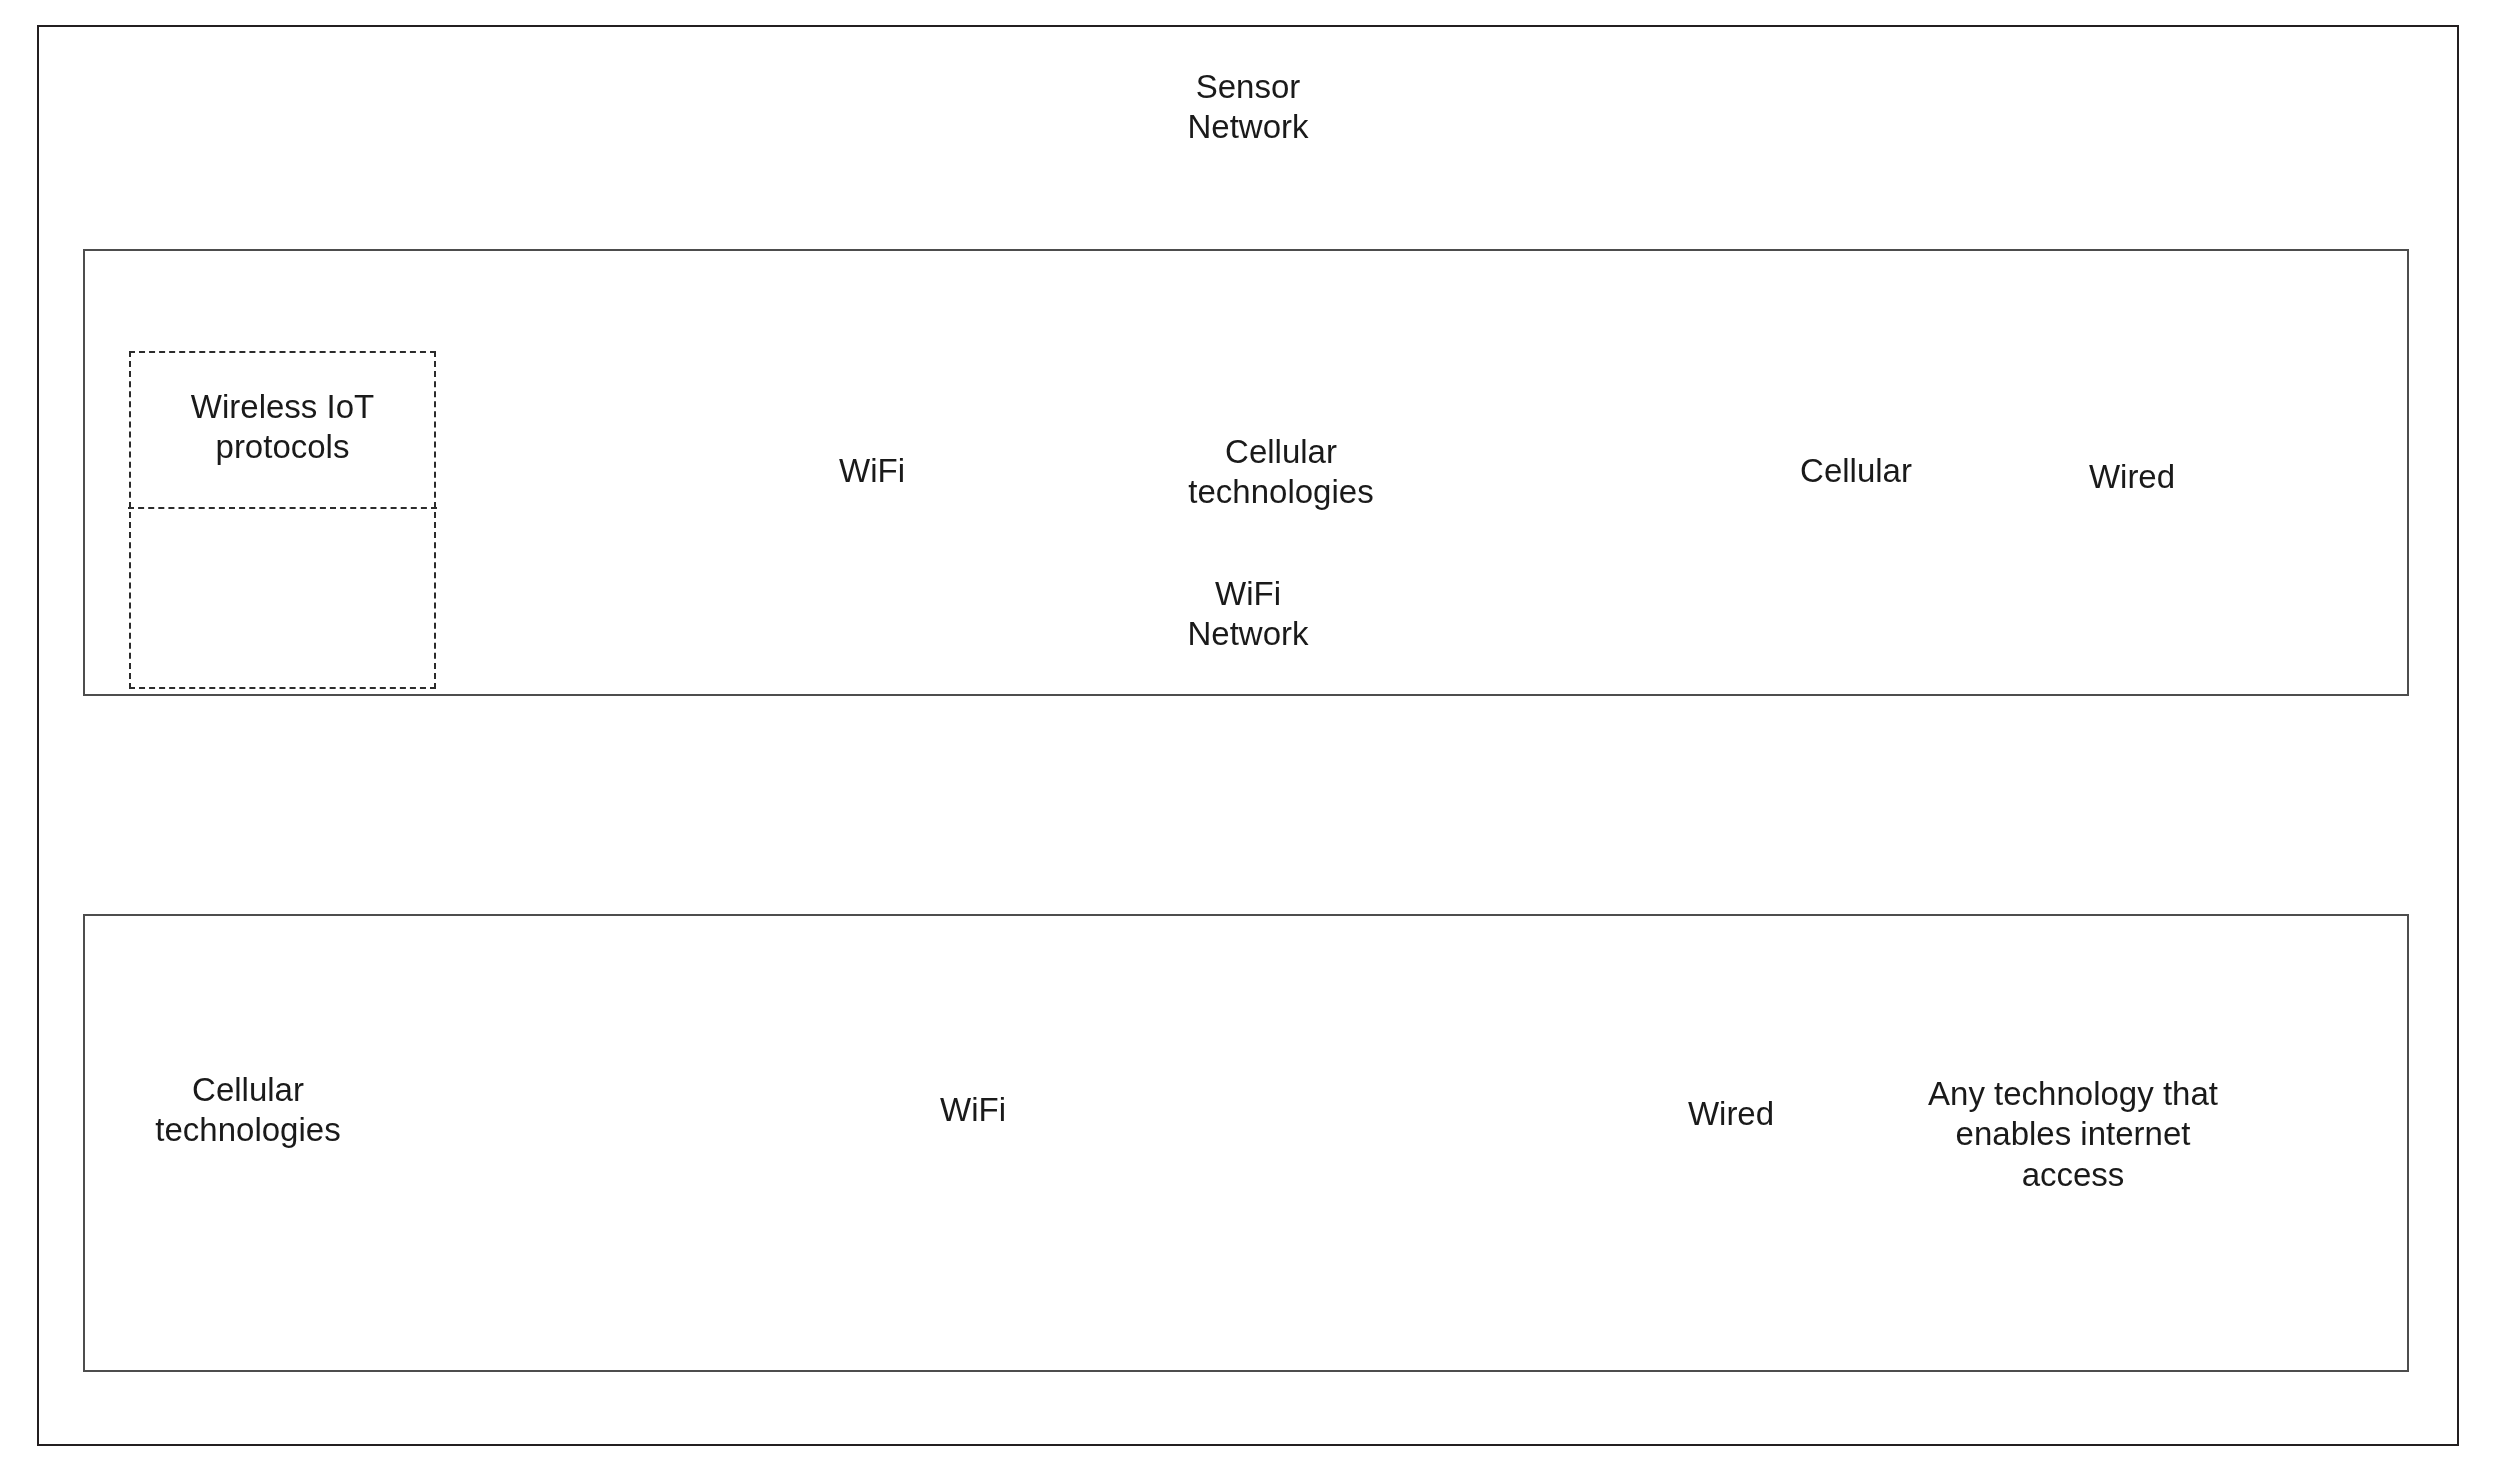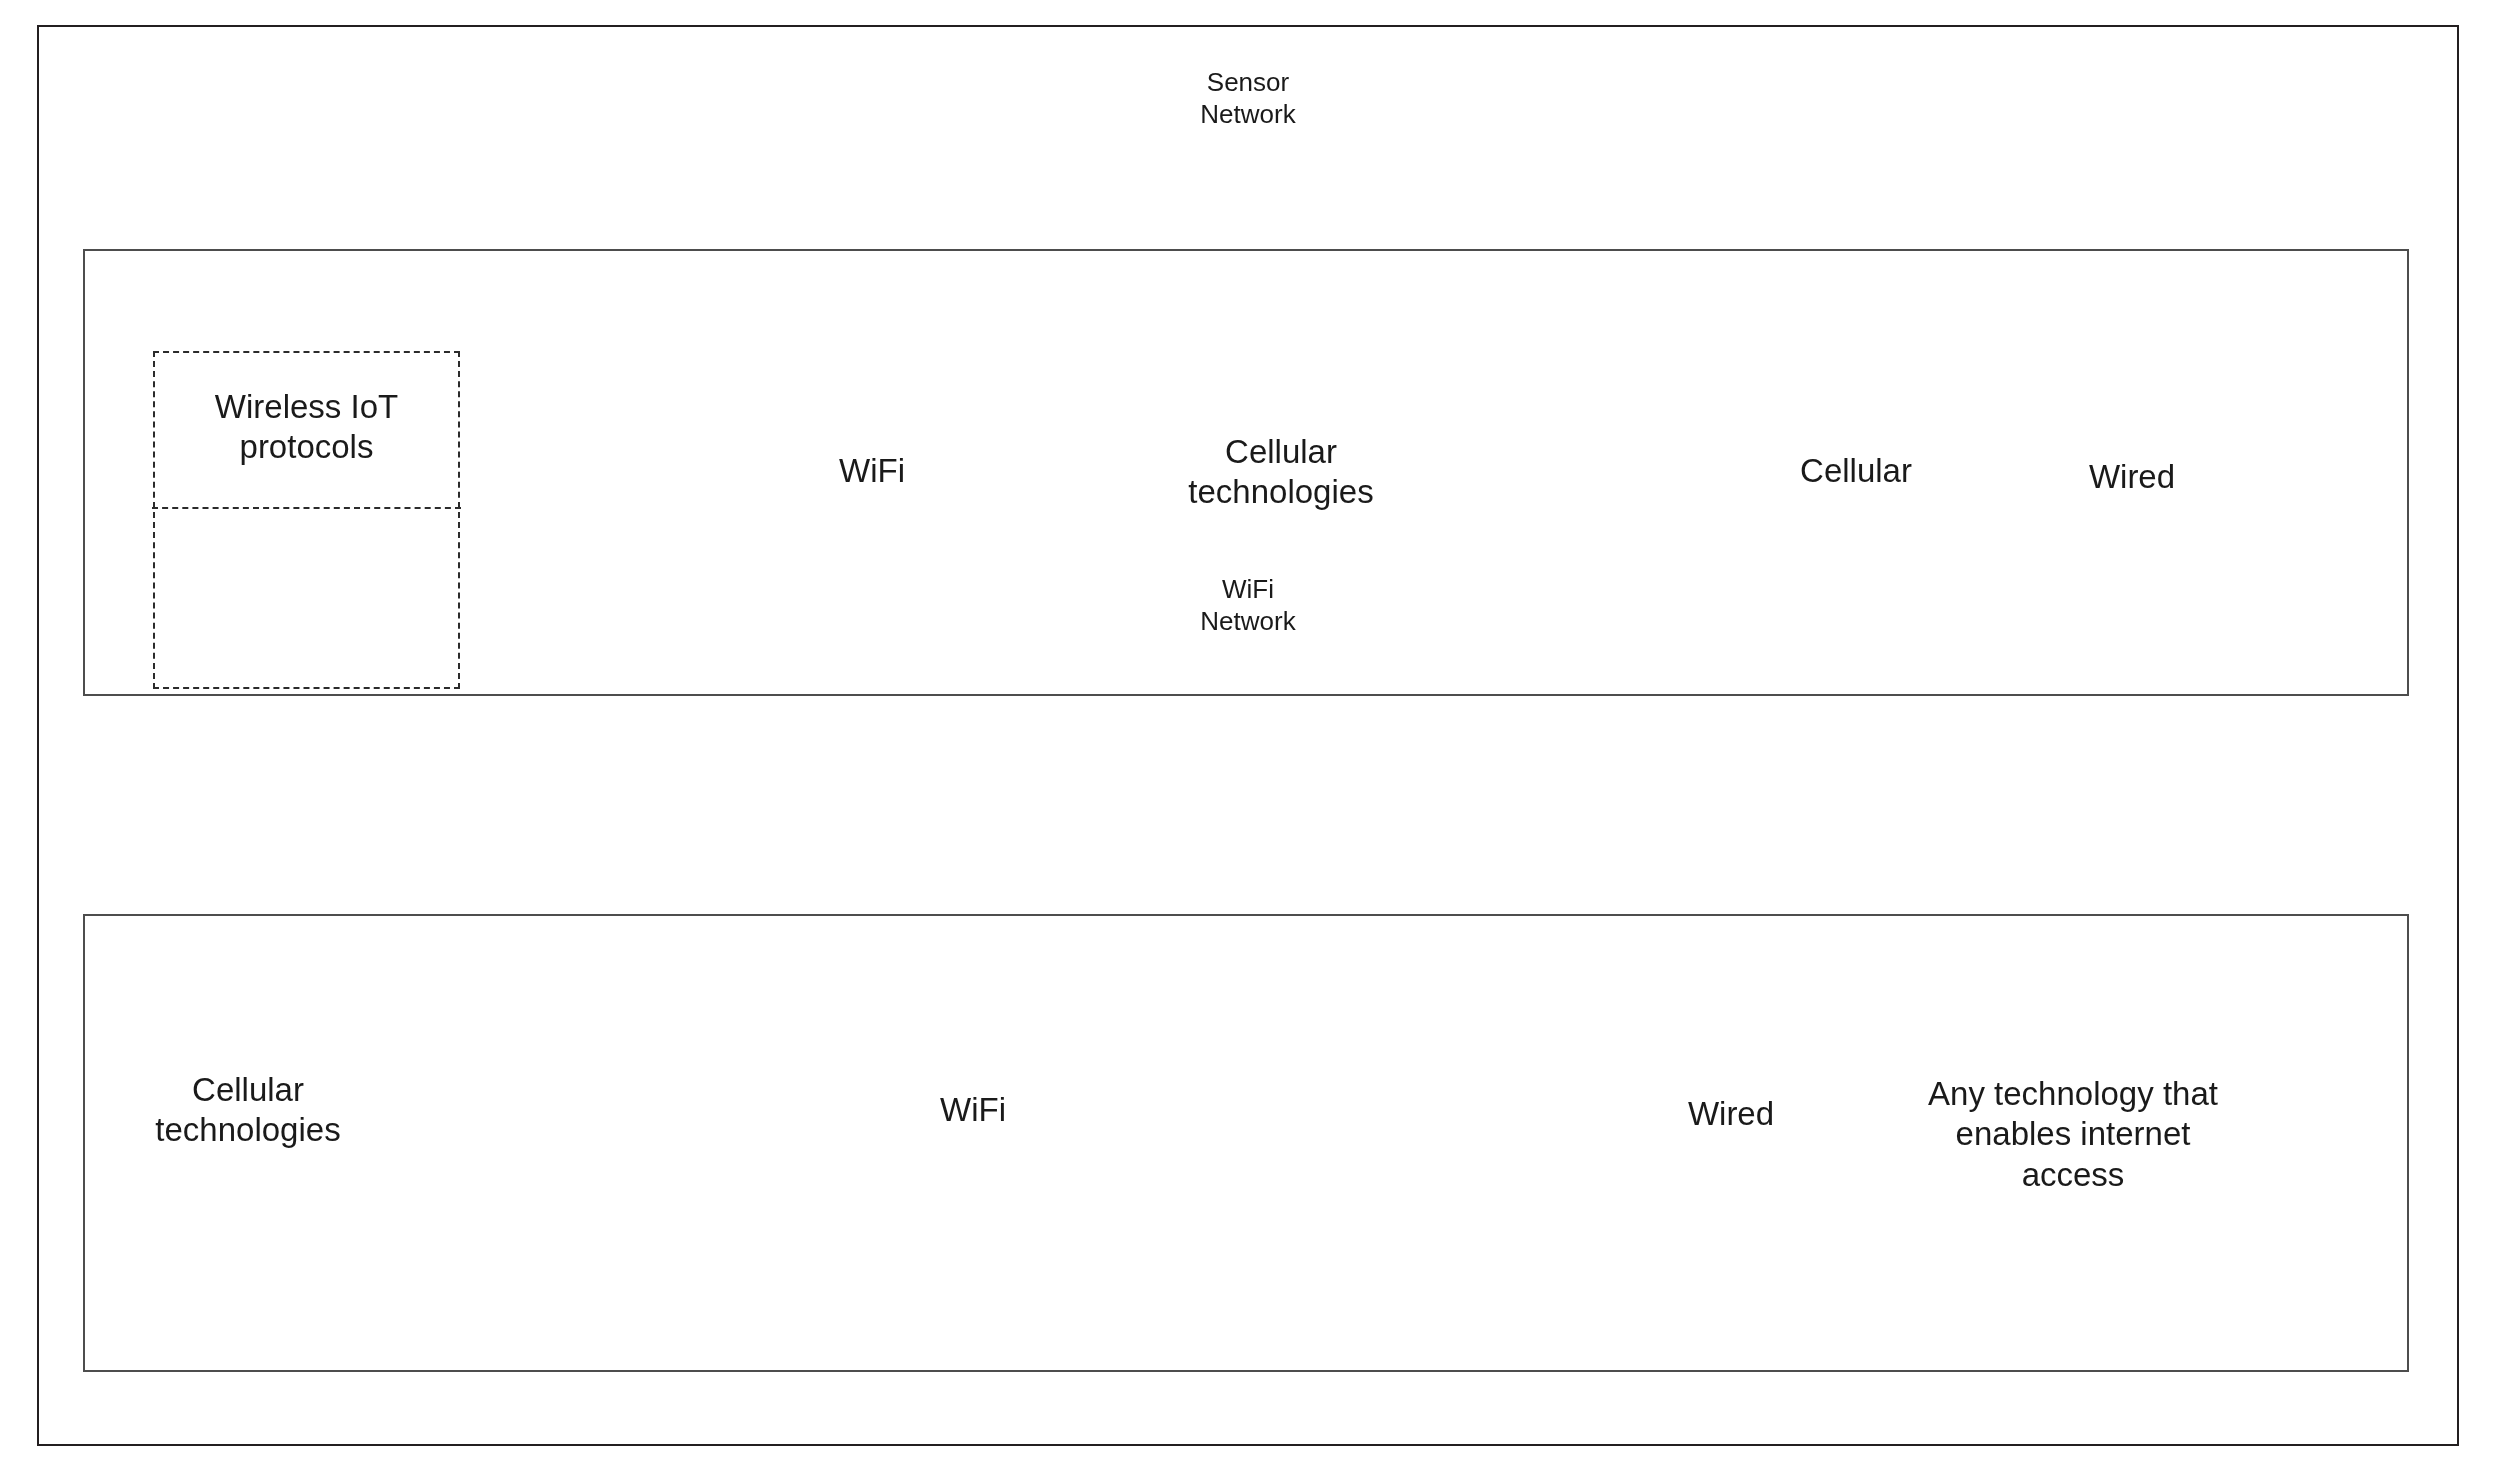--- a/index.html
+++ b/index.html
@@ -26,21 +26,21 @@
     border: 2.7px solid #231f20;
     box-sizing: border-box;
     background: #ffffff;
   }
 
   
   .section-caption {
     position: absolute;
     width: 100%;
     text-align: center;
-    font-size: 26px;
+    font-size: 33px;
     line-height: 1.22;
     color: #1a1a1a;
     white-space: pre-line;
   }
   #sensor-network-caption {
     left: 0;
     top: 40px;
   }
   #user-network-caption {
     left: 0;
@@ -63,21 +63,21 @@
   #user-network-panel {
     left: 44px;
     top: 887px;
     width: 2326px;
     height: 458px;
   }
 
   
   #wireless-iot-group {
     position: absolute;
-    left: 68px;
+    left: 44px;
     top: 100px;
     width: 307px;
     height: 338px;
     box-sizing: border-box;
     border: 2.7px dashed #2b2b2b;
   }
   #wireless-iot-group-header {
     position: absolute;
     left: -2.7px;
     top: -2.7px;

